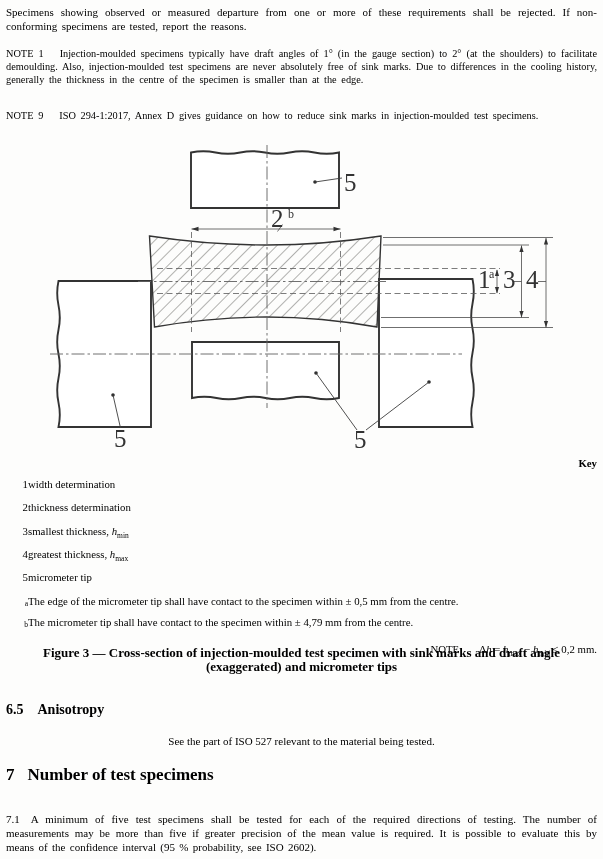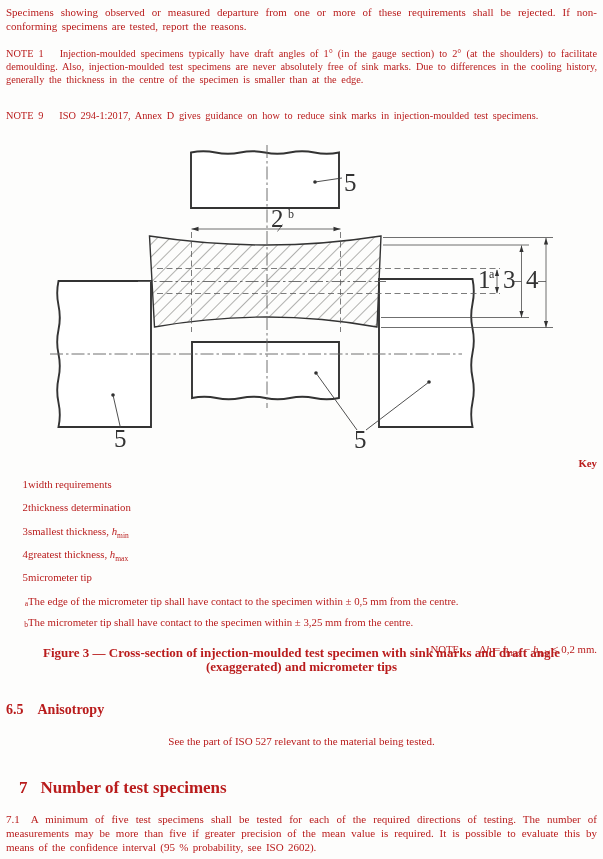--- a/index.html
+++ b/index.html
@@ -1,20 +1,20 @@
 <!DOCTYPE html>
 <html><head>
 <meta charset="utf-8">
 <style>
   html,body { margin:0; padding:0; background:#e8e8e8; }
   .page {
     position:relative; width:603px; height:859px; overflow:hidden;
     background:#fdfdfc;
     font-family:"Liberation Serif","DejaVu Serif",serif;
-    color:#b91c1c;
+    color:#000000;
   }
   .abs { position:absolute; left:6px; right:6px; margin:0;text-align:center; }
   .body  { font-size:11px;  line-height:14px; }
   .jtf   { text-align:justify; word-spacing:1.6px; }
   .note  { font-size:10.3px; line-height:13px; word-spacing:2.1px; text-align:justify; }
   .note-label { margin-right:16px; }
 
   .fig { position:absolute; left:0; top:140px; }
   .fig .thick { stroke:#333; stroke-width:1.9; fill:#fff; }
   .fig .spec  { stroke:#333; stroke-width:1.4; fill:url(#hatch); }
@@ -35,21 +35,21 @@
   .fn-marker { flex:0 0 21px; font-size:7.5px; padding-top:2px; }
   .vsub, sub { font-size:7.5px; }
   i.var { font-style:italic; }
   .key-note { margin-top:8px; line-height:15px; }
   .key-note-label { margin-right:20px; }
 
   .caption { position:absolute; left:6px; right:6px; top:646px; margin:0;
              text-align:center; font-weight:bold; font-size:13px; line-height:14px; }
   .h2 { position:absolute; left:6px; top:702px; margin:0; font-weight:bold; font-size:14px; }
   .h2 .h-num { margin-right:14px; }
-  .h1 { position:absolute; left:6px; top:765px; margin:13px; font-weight:bold; font-size:17px; }
+  .h1 { position:absolute; left:6px; top:765px; margin:0; font-weight:bold; font-size:17px; }
   .h1 .h-num { margin-right:13px; }
   .runin { margin-right:11px; font-weight:normal; }
 </style>
 </head>
 <body>
 
 <div class="page">
 
   <p class="abs body jtf" style="top:5px">Specimens showing observed or measured departure from one or more of these requirements shall be rejected. If non-conforming specimens are tested, report the reasons.</p>
 
@@ -147,21 +147,21 @@
     <text class="sup" x="489" y="278">a</text>
     <text class="big" x="503" y="288">3</text>
     <text class="big" x="526" y="288">4</text>
   </svg>
 
   <div class="key">
     <div class="key-title">Key</div>
 
     <div class="key-row">
       <span class="key-num">1</span>
-      <span><span>width requirements</span><i class="var"></i><sub class="vsub"></sub></span>
+      <span><span>width determination</span><i class="var"></i><sub class="vsub"></sub></span>
     </div>
     <div class="key-row">
       <span class="key-num">2</span>
       <span><span>thickness determination</span><i class="var"></i><sub class="vsub"></sub></span>
     </div>
     <div class="key-row">
       <span class="key-num">3</span>
       <span><span>smallest thickness, </span><i class="var">h</i><sub class="vsub">min</sub></span>
     </div>
     <div class="key-row">
@@ -172,21 +172,21 @@
       <span class="key-num">5</span>
       <span><span>micrometer tip</span><i class="var"></i><sub class="vsub"></sub></span>
     </div>
 
     <div class="key-fn">
       <span class="fn-marker">a</span>
       <span>The edge of the micrometer tip shall have contact to the specimen within ± 0,5 mm from the centre.</span>
     </div>
     <div class="key-fn">
       <span class="fn-marker">b</span>
-      <span>The micrometer tip shall have contact to the specimen within ± 3,25 mm from the centre.</span>
+      <span>The micrometer tip shall have contact to the specimen within ± 4,79 mm from the centre.</span>
     </div>
 
     <div class="key-note">
       <span class="key-note-label">NOTE</span><span><span>Δ</span><i class="var">h</i><span> = </span><i class="var">h</i><sub>max</sub><span> − </span><i class="var">h</i><sub>min</sub><span> ≤ 0,2 mm.</span></span>
     </div>
   </div>
 
   <p class="caption">
     <span>Figure 3 — Cross-section of injection-moulded test specimen with sink marks and draft angle</span><br>
     <span>(exaggerated) and micrometer tips</span>

